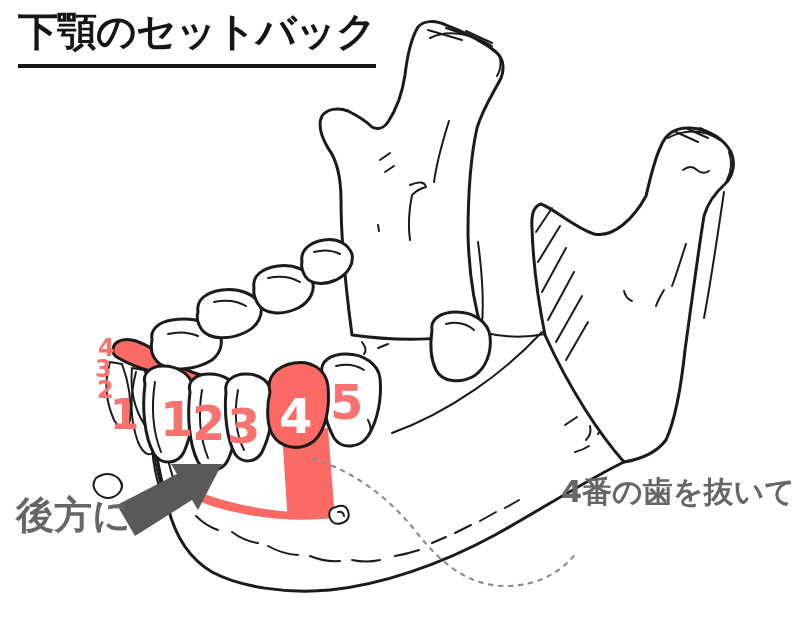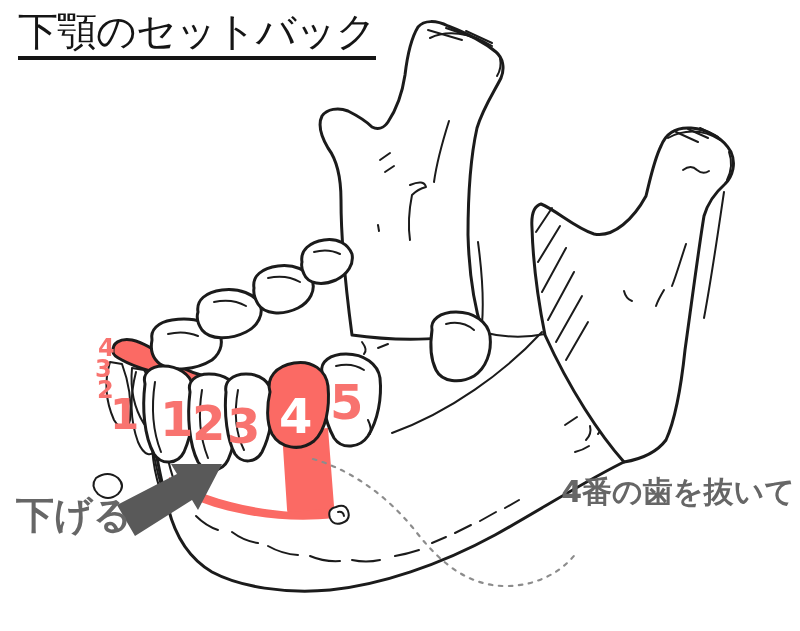--- a/index.html
+++ b/index.html
@@ -2,22 +2,22 @@
 <html style="--highlight-red: #fb6a64; --number-red: #f8736f; --annotation-gray: #666666; --arrow-gray: #595959; --leader-gray: #8c8c8c; --sketch-black: #1b1b1b;"><head>
 <meta charset="utf-8">
 <style>
   html,body{margin:0;padding:0;background:#ffffff;}
   .stage{
     position:relative;width:800px;height:631px;background:#ffffff;overflow:hidden;
     font-family:"DejaVu Sans",sans-serif;
   }
   .title{
     position:absolute;left:18px;top:8px;margin:0;
-    font-size:40px;font-weight:400;letter-spacing:-1px;color:#151515;
-    line-height:1.15;padding-bottom:2px;border-bottom:4px solid #151515;
+    font-size:40px;font-weight:700;letter-spacing:-1px;color:#151515;
+    line-height:1.15;padding-bottom:10px;border-bottom:4px solid #151515;
     white-space:nowrap;
   }
   .sketch{position:absolute;left:0;top:0;}
   .num{
     position:absolute;font-weight:700;color:var(--number-red,#f8736f);
     line-height:1;user-select:none;
   }
   .num.small{font-size:24px;}
   .num.big{font-size:48px;}
   .num.mid{font-size:42px;}
@@ -183,20 +183,20 @@
   <span class="num small" style="left:97px;top:378px;">2</span>
   <span class="num mid" style="left:110px;top:394px;">1</span>
 
   <span class="num big" style="left:160px;top:395px;">1</span>
   <span class="num big" style="left:192px;top:399px;">2</span>
   <span class="num big" style="left:227px;top:402px;">3</span>
   <span class="num big onred" style="left:279px;top:392px;">4</span>
   <span class="num big" style="left:330px;top:378px;">5</span>
 
   <div class="caption left">
-    <div>下げる</div>
+    <div>後方に</div>
   </div>
 
   <div class="caption right">
     <div>4番の歯を抜いて</div>
   </div>
 
 </div>
 
 </body></html>

